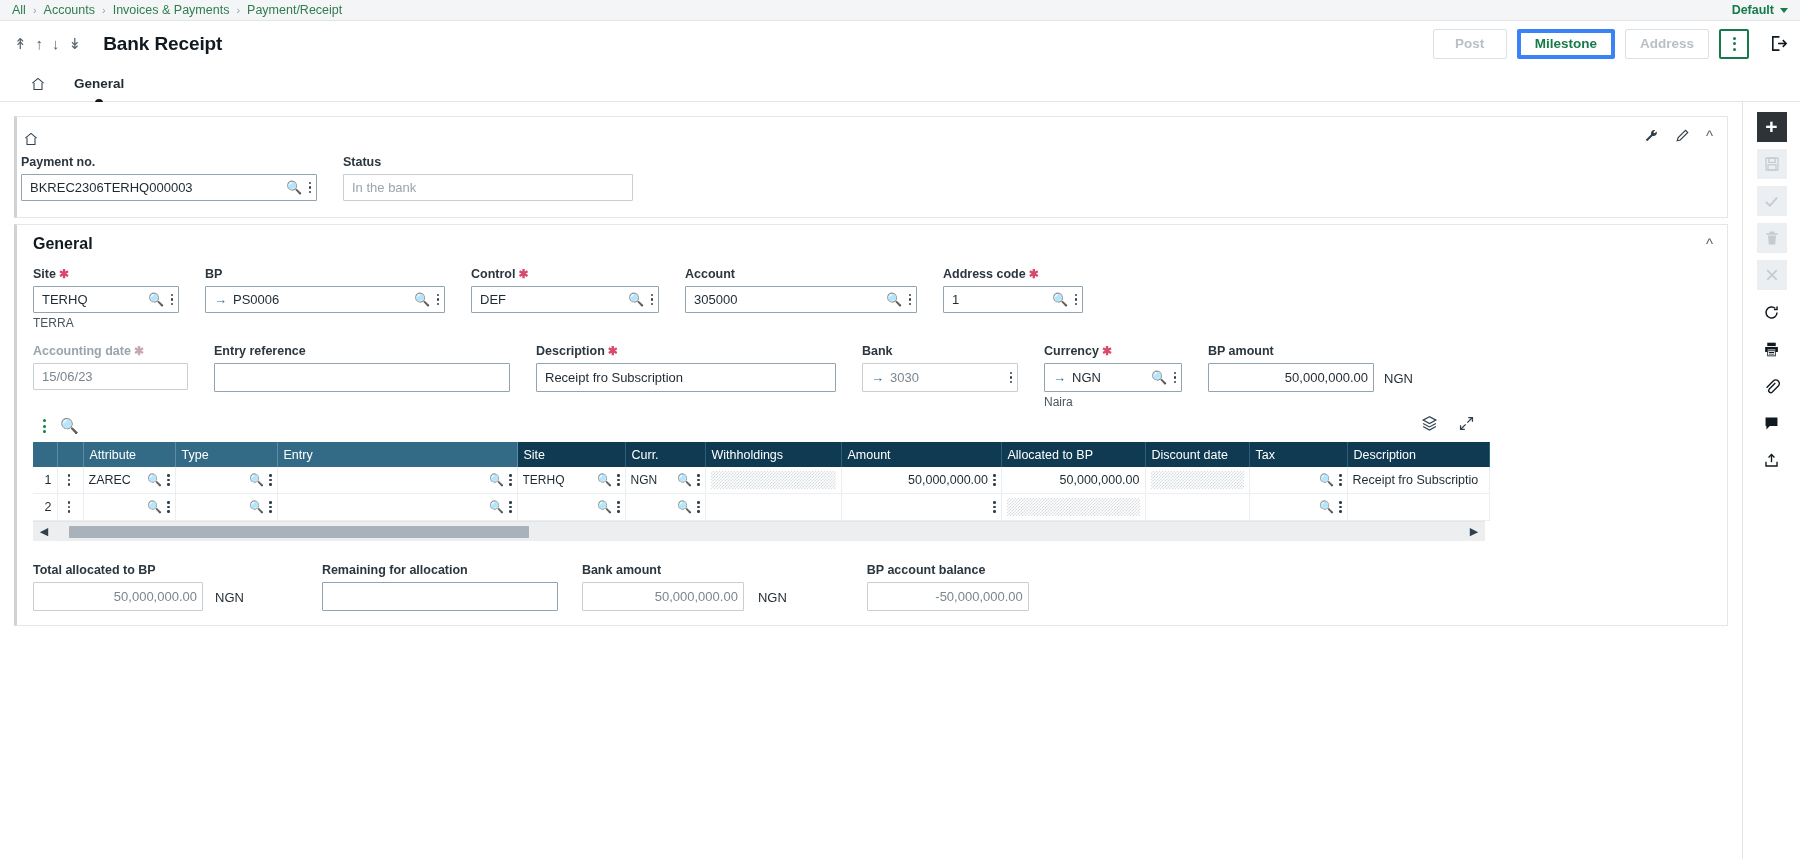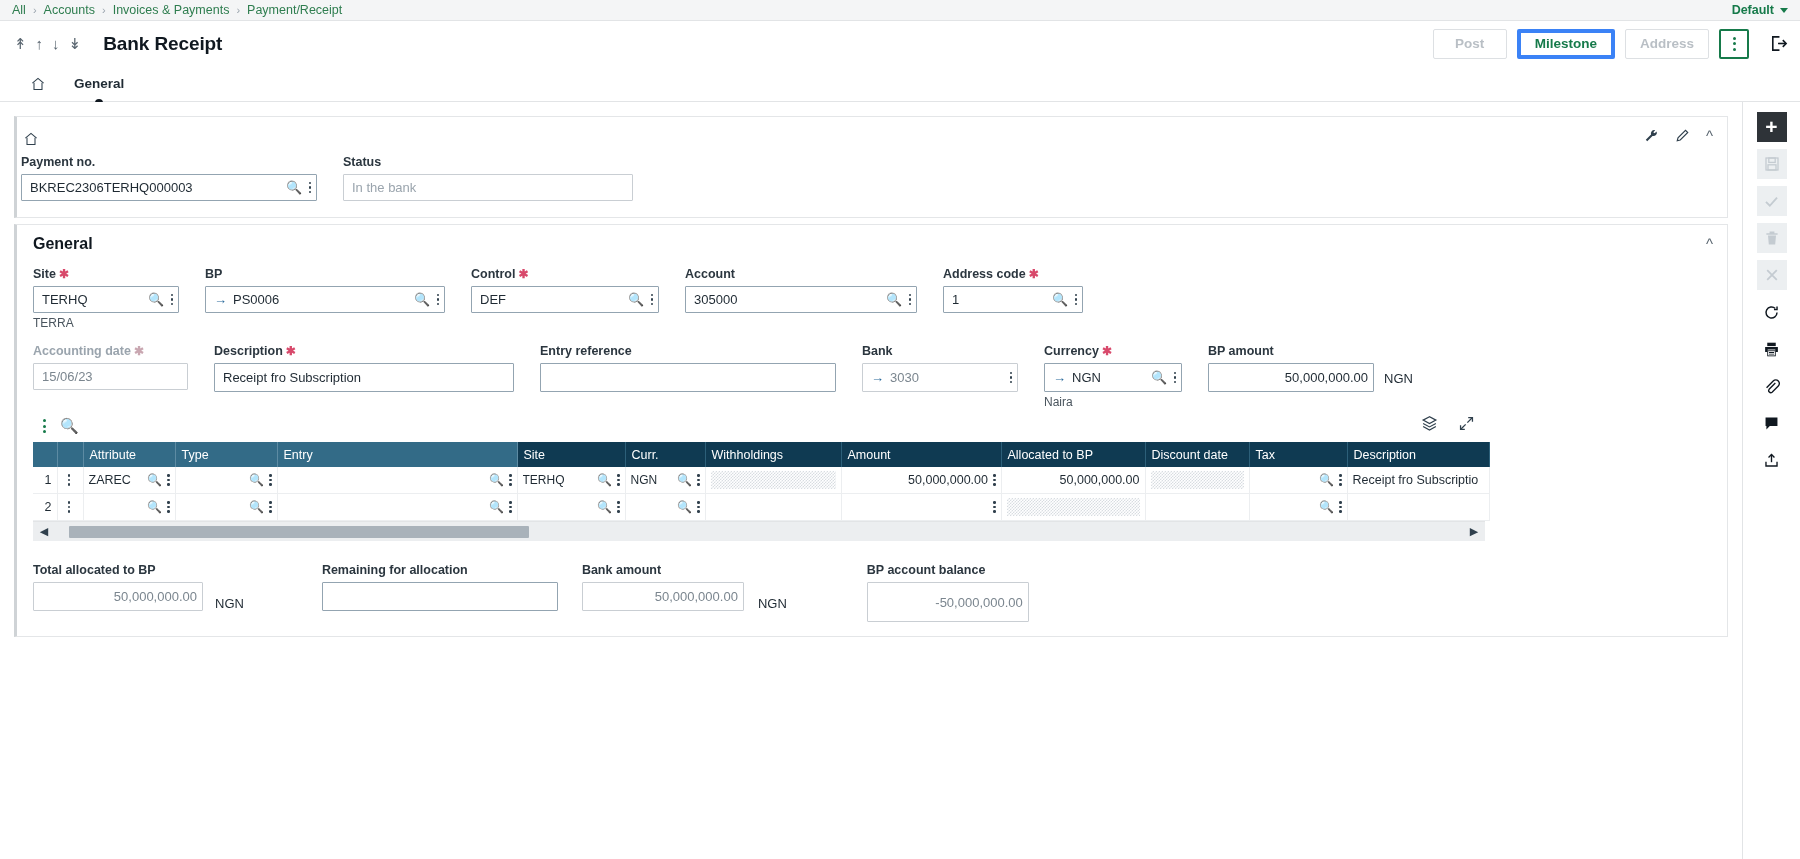--- a/index.html
+++ b/index.html
@@ -397,33 +397,33 @@
 
           <div class="fld" style="width:155px">
             <div class="flabel muted">
               <span>Accounting date</span><span class="req" style="color:#c9a7b1">✱</span>
             </div>
             <div class="finput ro">
               <span class="val">15/06/23</span>
             </div>
           </div>
 
-          <div class="fld" style="width:300px">
-            <div class="flabel">
-              <span>Description</span><span class="req">✱</span>
-            </div>
-            <div class="finput" style="height:29px">
-              <span class="val">Receipt fro Subscription</span>
-            </div>
-          </div>
-
           <div class="fld" style="width:296px">
             <div class="flabel">Entry reference</div>
             <div class="finput" style="height:29px">
               <span class="val"></span>
+            </div>
+          </div>
+
+          <div class="fld" style="width:300px">
+            <div class="flabel">
+              <span>Description</span><span class="req">✱</span>
+            </div>
+            <div class="finput" style="height:29px">
+              <span class="val">Receipt fro Subscription</span>
             </div>
           </div>
 
           <div class="fld" style="width:156px">
             <div class="flabel">Bank</div>
             <div class="finput ro" style="height:29px">
               <span class="ico-arrow">→</span>
               <span class="val">3030</span>
               <span class="ico-dots">
                   <i></i>
@@ -770,21 +770,21 @@
           <div class="fld" style="width:162px;margin-right:0">
             <div class="flabel">Bank amount</div>
             <div class="finput ro" style="height:29px">
               <span class="val num">50,000,000.00</span>
             </div>
           </div>
           <div class="suffix" style="margin-right:80px;margin-left:14px">NGN</div>
 
           <div class="fld" style="width:182px;margin-right:0">
             <div class="flabel">BP account balance</div>
-            <div class="finput ro" style="width:162px;height:40px">
+            <div class="finput ro" style="width:162px;height:29px">
               <span class="val num">-50,000,000.00</span>
             </div>
           </div>
 
         </div>
 
       </div>
     </div>
 
   </div>

